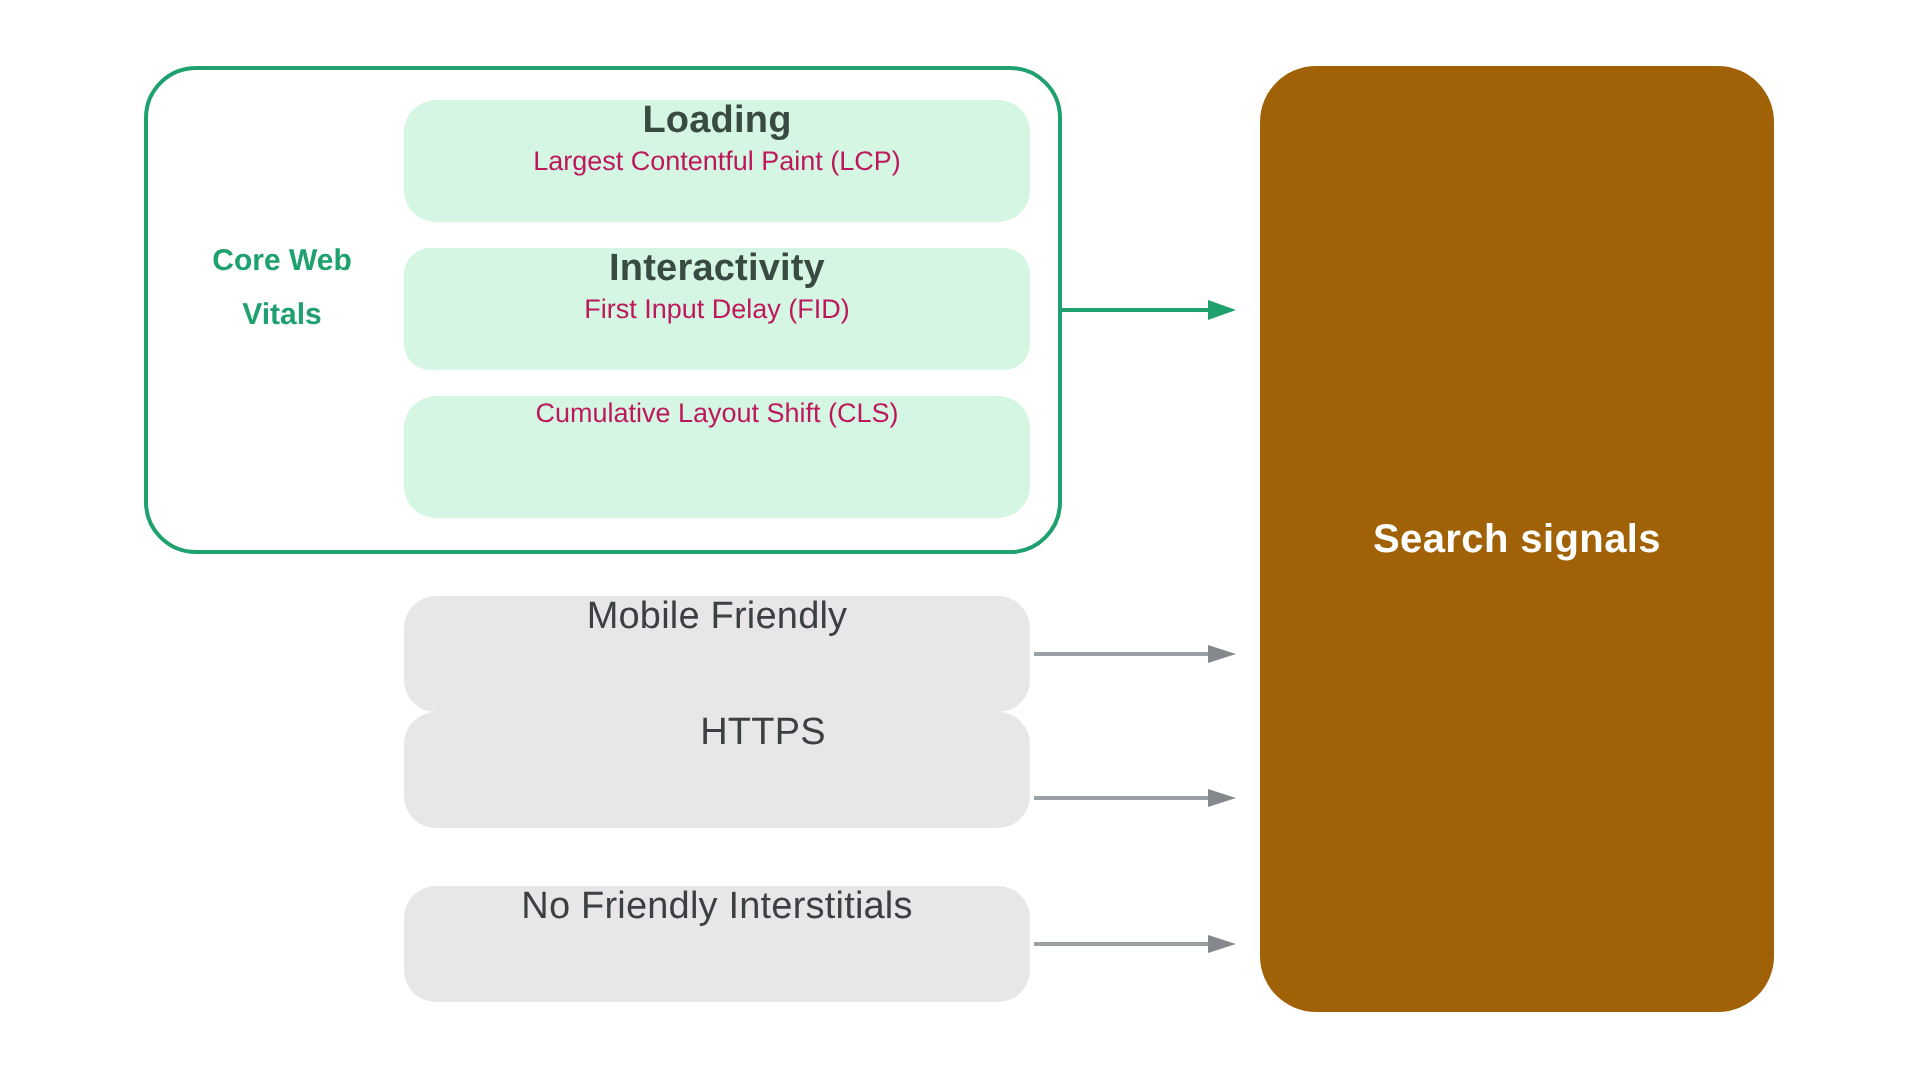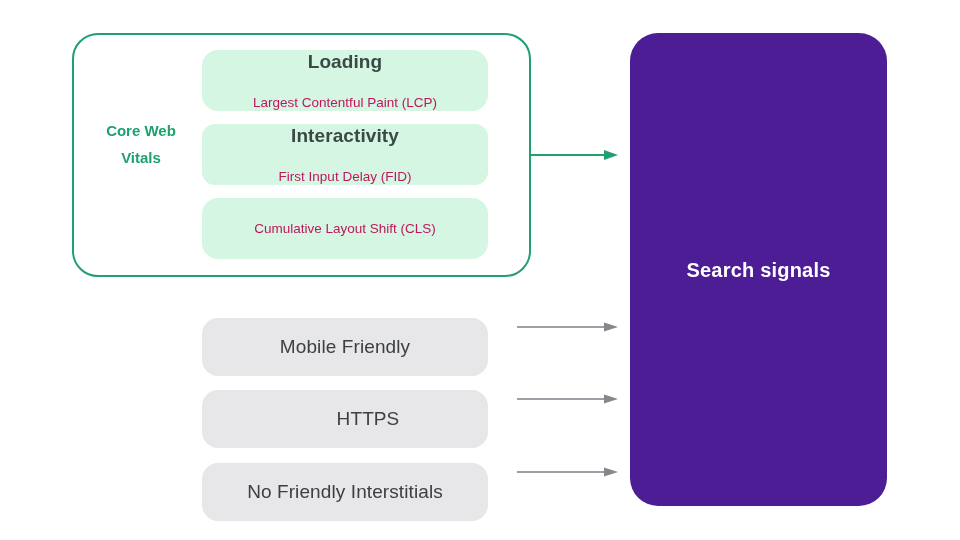--- a/index.html
+++ b/index.html
@@ -10,44 +10,44 @@
   
   .cwv-group{
     position:absolute;left:72px;top:33px;width:459px;height:244px;
     border:2.5px solid #1ea06f;border-radius:26px;box-sizing:border-box;background:#ffffff;
   }
   .cwv-label{
     position:absolute;left:86px;top:117px;width:110px;
     color:#1ea06f;font-size:15px;font-weight:700;line-height:27px;text-align:center;
   }
   .pill{
-    position:absolute;left:202px;width:286px;box-sizing:border-box;
-    border-radius:16px;display:flex;flex-direction:column;align-items:center;justify-content:center;gap:21px;
+    position:absolute;left:202px;width:313px;box-sizing:border-box;
+    border-radius:16px;display:flex;flex-direction:column;align-items:center;justify-content:flex-start;
   }
   .pill-green{background:#d4f6e2;height:61px;}
   .pill-green .pill-title{
     color:#394a43;font-size:19px;font-weight:600;line-height:22px;letter-spacing:.1px;
   }
   .pill-green .pill-sub{
     color:#be185d;font-size:13.5px;font-weight:400;line-height:16px;margin-top:1px;
   }
   .g1{top:50px;} .g2{top:124px;border-radius:13px;} .g3{top:198px;}
-  .pill-gray{background:#e7e7e9;height:58px;margin-top:20px;}
+  .pill-gray{background:#e7e7e9;height:58px;}
   .pill-gray .pill-label{color:#3c4043;font-size:19px;font-weight:500;letter-spacing:.1px;}
-  .m1{top:298px;} .m2{top:370px;padding-left:46px;} .m3{top:443px;}
+  .m1{top:298px;} .m2{top:356px;padding-left:46px;} .m3{top:443px;}
   
   .arrow{position:absolute;display:block;}
   .arrow-green{left:531px;top:149px;}
   .ag1{left:517px;top:321px;}
   .ag2{left:517px;top:393px;}
   .ag3{left:517px;top:466px;}
   
   .result-box{
     position:absolute;left:630px;top:33px;width:257px;height:473px;
-    background:#4c1d95;border-radius:28px;
+    background:#a16207;border-radius:28px;
     display:flex;flex-direction:column;align-items:center;justify-content:center;
   }
   .result-line{
     color:#ffffff;font-size:20px;font-weight:700;line-height:26px;text-align:center;letter-spacing:.2px;
   }
 </style>
 </head>
 <body>
 
 <div class="canvas">

